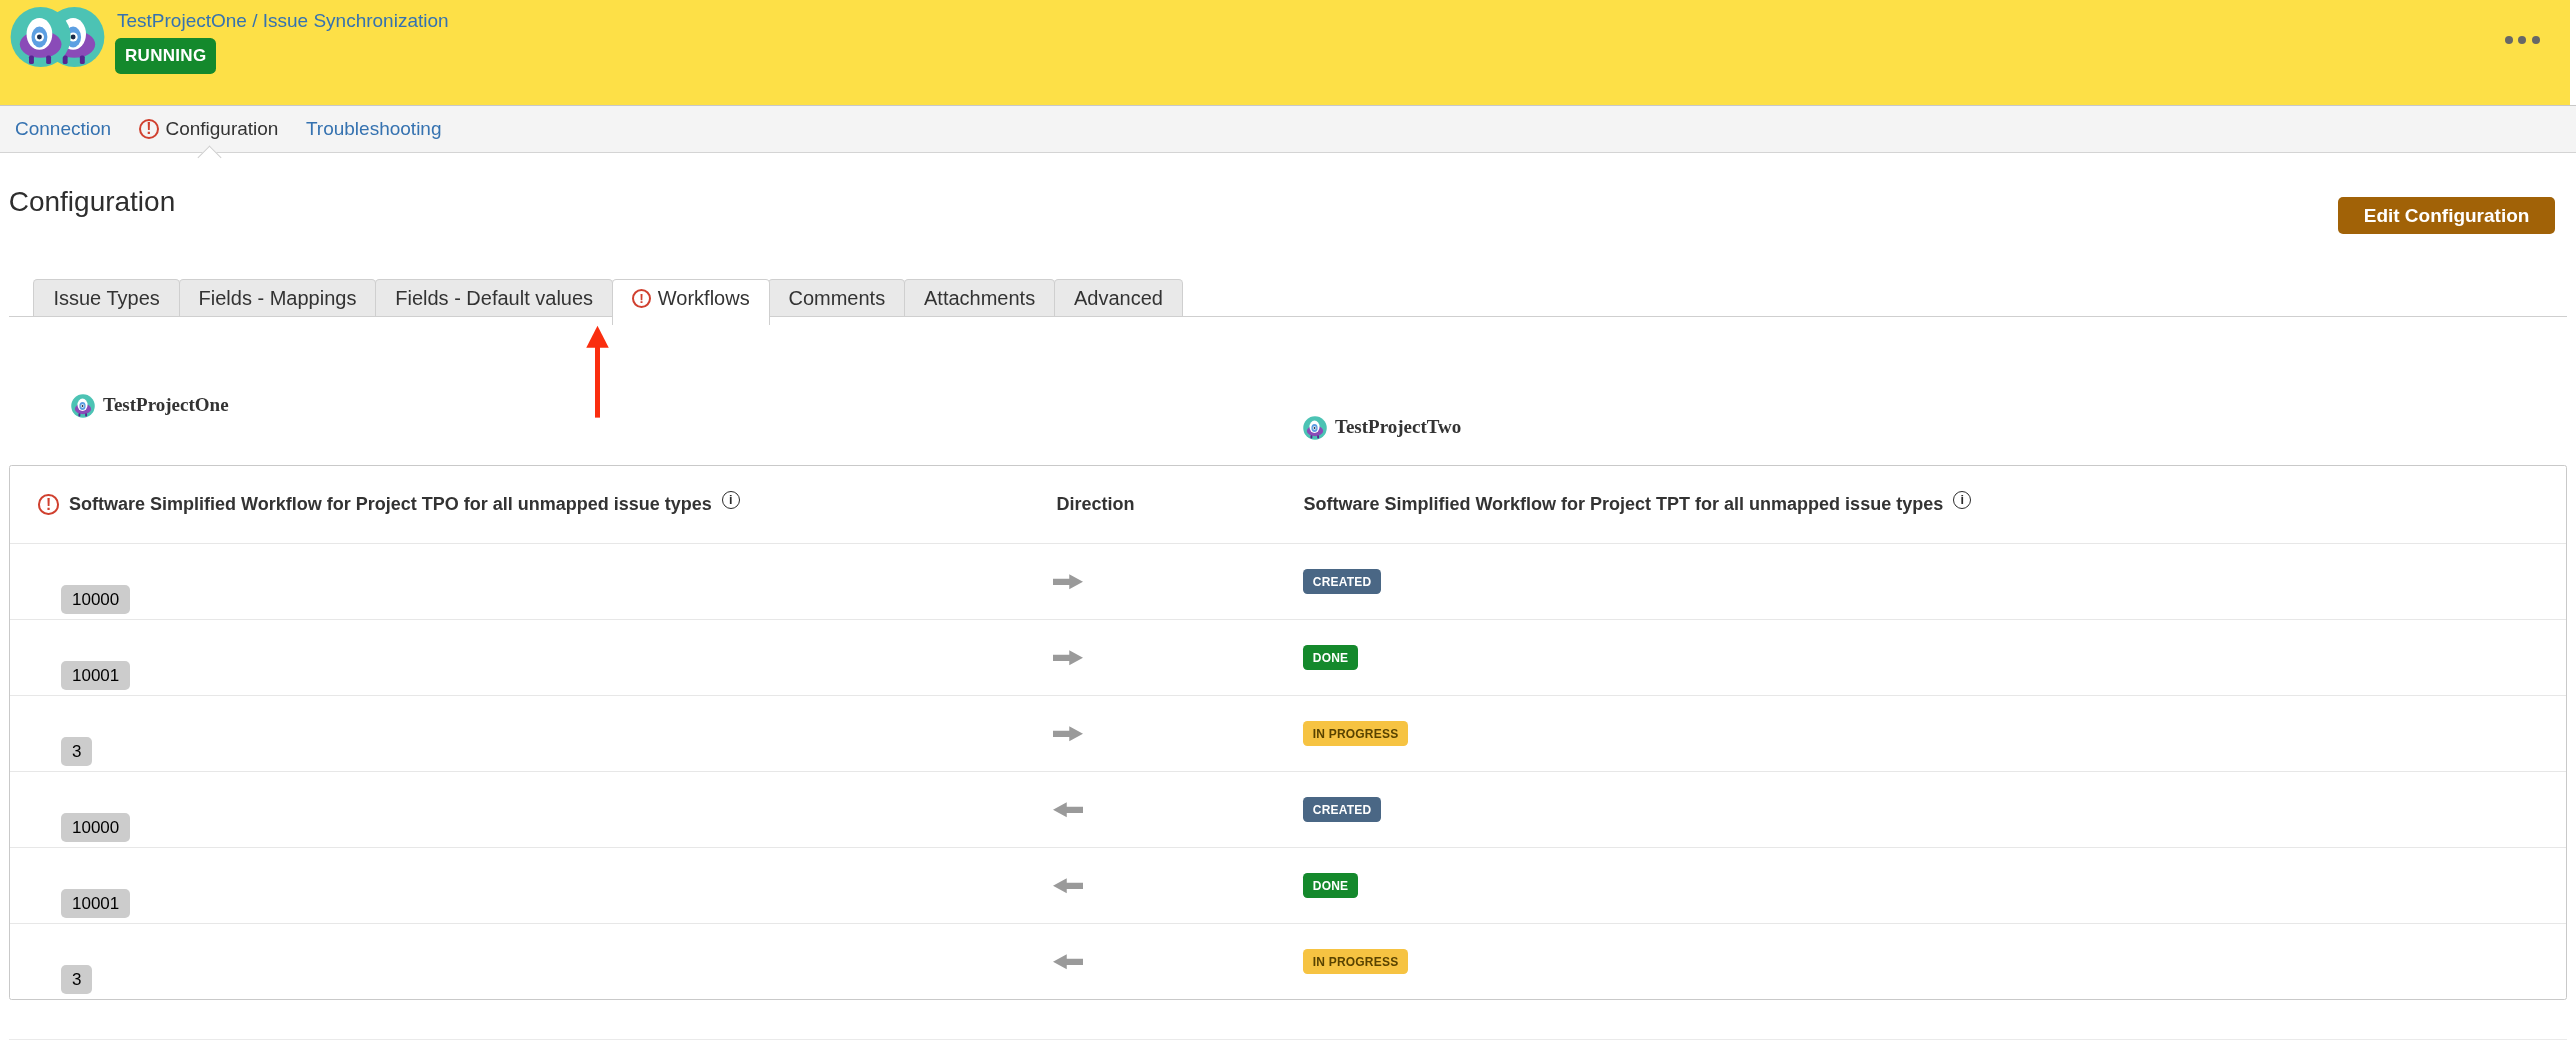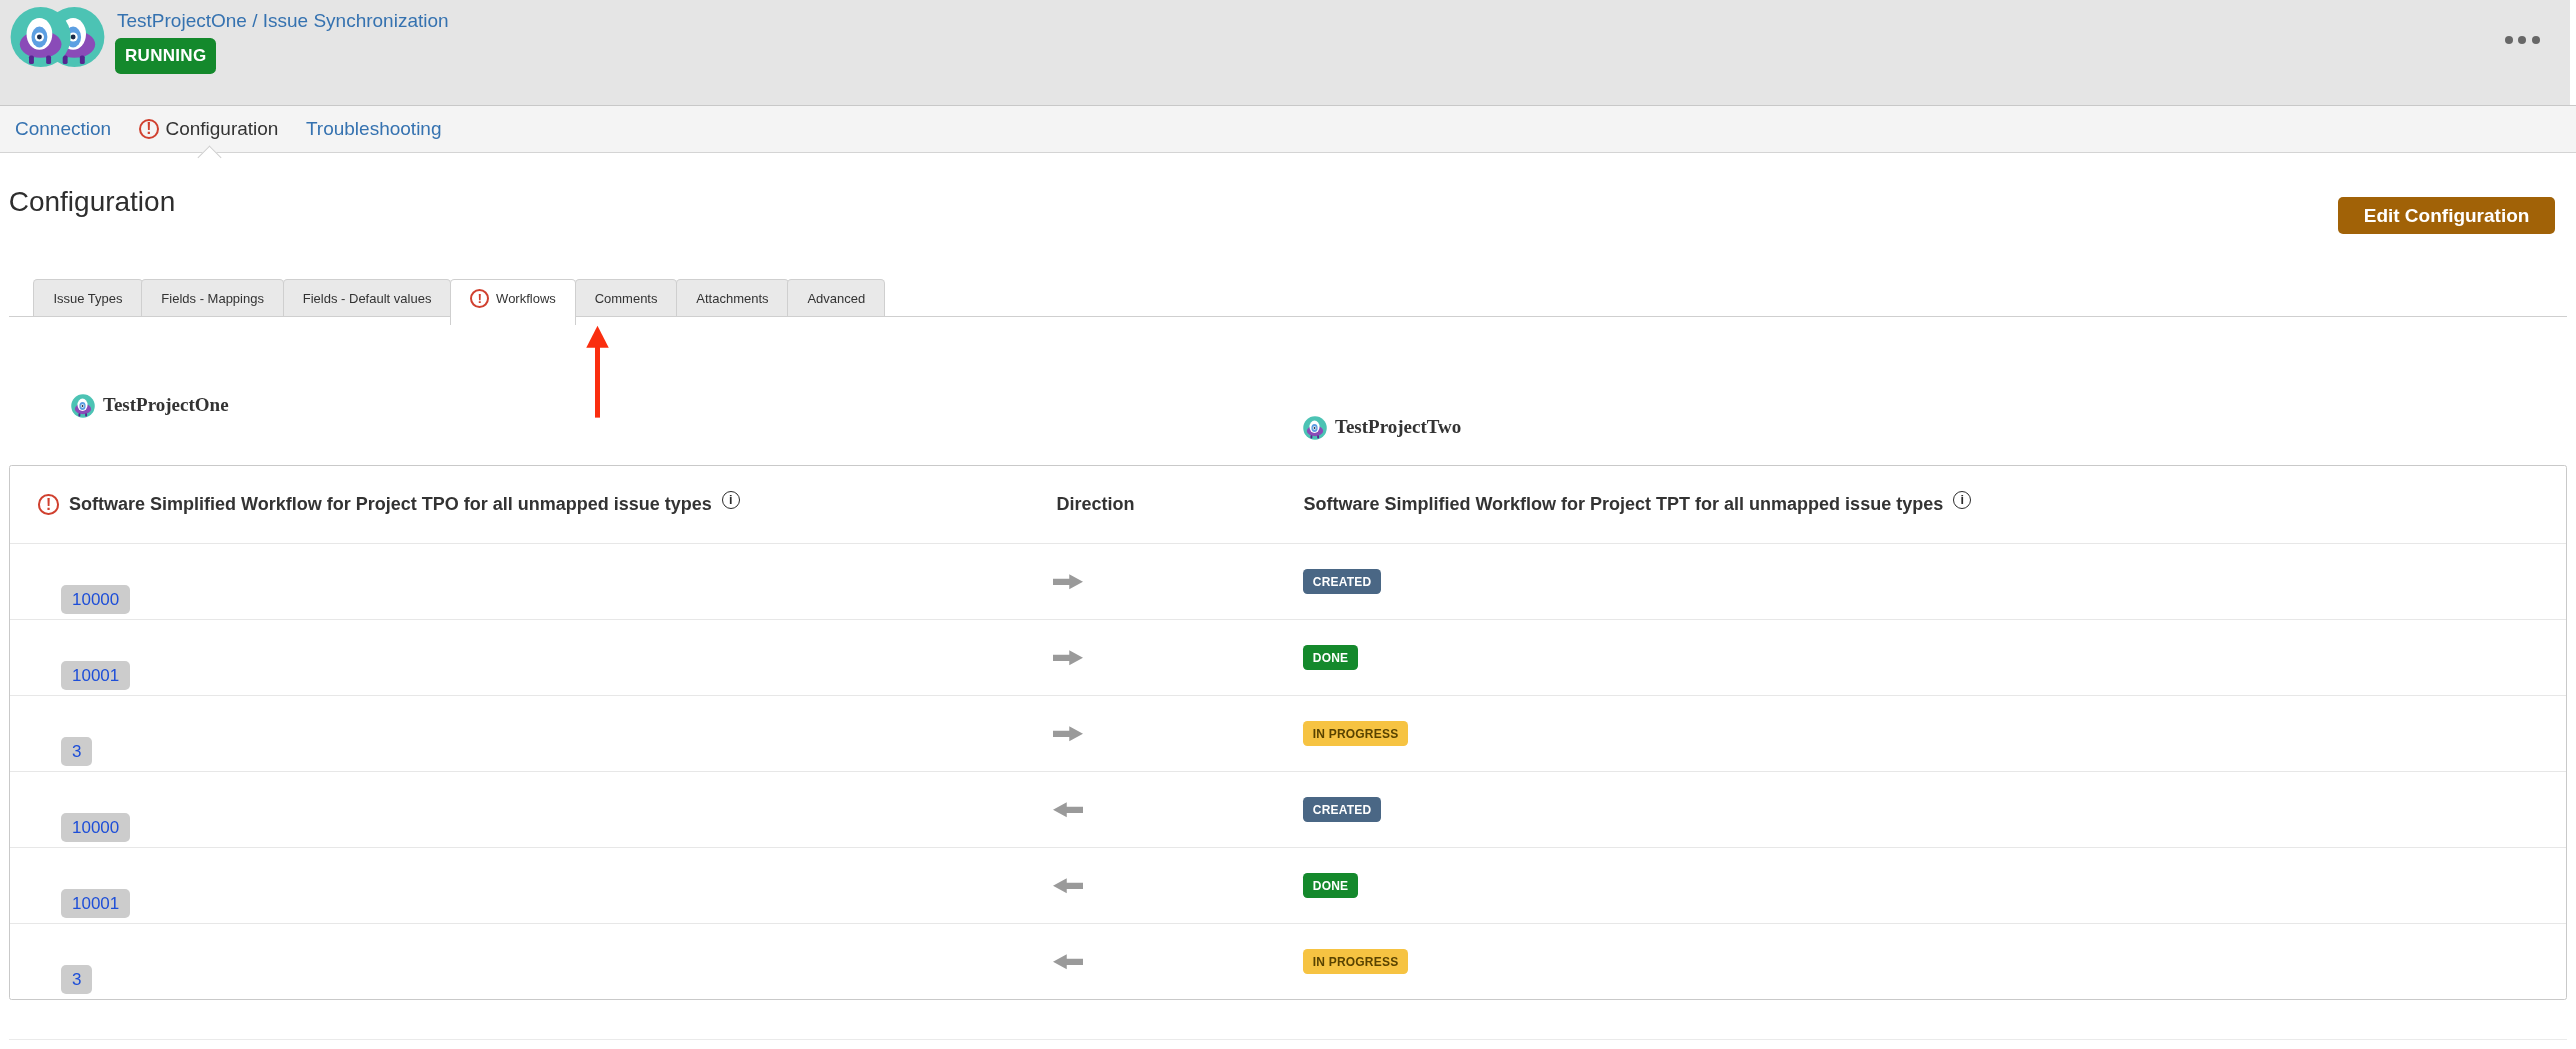--- a/index.html
+++ b/index.html
@@ -1,21 +1,21 @@
 <!DOCTYPE html>
 <html style="font-size:10px"><head>
 <meta charset="utf-8">
 <style>
   html,body{margin:0;padding:0;background:#fff;}
   .page{position:relative;width:2576px;height:1049px;background:#fff;overflow:hidden;
         font-family:"Liberation Sans",sans-serif;color:#333;}
   a{text-decoration:none;}
 
   
-  .hdr{position:absolute;top:0;left:0;right:6px;height:105px;background:#e5e5e5;}
+  .hdr{position:absolute;top:0;left:0;right:6px;height:105px;background:#fde047;}
   .logo{position:absolute;left:10px;top:5px;width:95px;height:64px;}
   .crumb{position:absolute;left:117px;top:10px;font-size:19px;color:#3572b0;cursor:pointer;}
   .title-row{position:absolute;left:115px;top:29px;display:flex;align-items:center;gap:19px;}
   .title{margin:0;font-size:39px;font-weight:400;color:#2d2d2d;letter-spacing:-0.6px;white-space:nowrap;}
   .run-badge{background:#14892c;color:#fff;font-size:17px;font-weight:700;padding:8px 10px;
              border-radius:5.6px;margin-top:8.7px;letter-spacing:0.3px;}
   .more{position:absolute;right:25px;top:31px;display:flex;gap:5.6px;padding:5px;cursor:pointer;}
   .more .dot{width:8px;height:8px;border-radius:50%;background:#676767;}
 
   
@@ -44,21 +44,21 @@
   .edit-btn{position:absolute;right:20.6px;top:197px;height:37px;padding:0 26px;background:#a16207;
             color:#fff;font-size:19px;font-weight:700;border:none;border-radius:5px;
             font-family:inherit;cursor:pointer;}
 
   
   .tabstrip{position:absolute;top:279px;left:9.4px;right:9.4px;height:47px;}
   .tab-baseline{position:absolute;top:37px;left:0;right:0;height:1.2px;background:#cfcfcf;z-index:3;}
   .tabs{position:absolute;top:0;left:24px;display:flex;align-items:flex-start;}
   .tab{position:relative;z-index:1;height:38px;padding:0 19px;background:#e9e9e9;
        border:1.2px solid #cfcfcf;border-bottom:none;border-radius:4.4px 4.4px 0 0;margin-right:-1.2px;
-       font-size:13px;color:#333;display:flex;align-items:center;gap:6.9px;box-sizing:border-box;
+       font-size:20px;color:#333;display:flex;align-items:center;gap:6.9px;box-sizing:border-box;
        cursor:pointer;white-space:nowrap;justify-content:flex-end;}
   .tab.active{z-index:4;background:#fff;height:46px;padding-bottom:7.5px;}
   .tab .err-icon{width:19px;height:19px;font-size:13.7px;border-width:2.5px;}
 
   
   .red-arrow{position:absolute;left:585px;top:325px;width:25px;height:94px;z-index:5;}
 
   
   .proj{position:absolute;top:394px;display:flex;gap:8px;font-family:Liberation Serif, serif;}
   .proj.left{left:71px;} .proj.right{left:1303px;margin-top:22px;}
@@ -68,21 +68,21 @@
   
   .wtable{position:absolute;top:465px;left:9.4px;right:9.4px;border:1.2px solid #c9c9c9;
           border-radius:2.5px;box-sizing:border-box;background:#fff;}
   .wrow{display:grid;grid-template-columns:1046px 247px 1fr;align-items:center;height:76px;
         border-top:1.2px solid #e7e7e7;box-sizing:border-box;}
   .wrow.whead{height:77px;border-top:none;}
   .cell{display:flex;align-items:center;}
   .whead .cell{font-weight:700;font-size:18px;color:#333;gap:10px;}
   .whead .c1{padding-left:28px;}
   .wrow:not(.whead) .c1{padding-left:51px;}
-  .pill{background:#ccc;color:#1d4ed8;font-size:17px;padding:4.4px 10.6px;border-radius:5px;margin-top:36px;}
+  .pill{background:#ccc;color:#000000;font-size:17px;padding:4.4px 10.6px;border-radius:5px;margin-top:36px;}
   .dir-arrow{width:30px;height:17.5px;fill:#9a9a9a;margin-left:-3.7px;}
   .dir-arrow.left{transform:scaleX(-1);}
   .badge{font-size:12px;font-weight:700;padding:5.6px 9.4px;border-radius:4.4px;letter-spacing:0.2px;
          white-space:nowrap;}
 
   .bottom-line{position:absolute;top:1039px;left:9.4px;right:9.4px;height:1.2px;background:#eaeaea;}
   .defs-svg{position:absolute;width:0;height:0;}
 </style>
 </head>
 <body>

